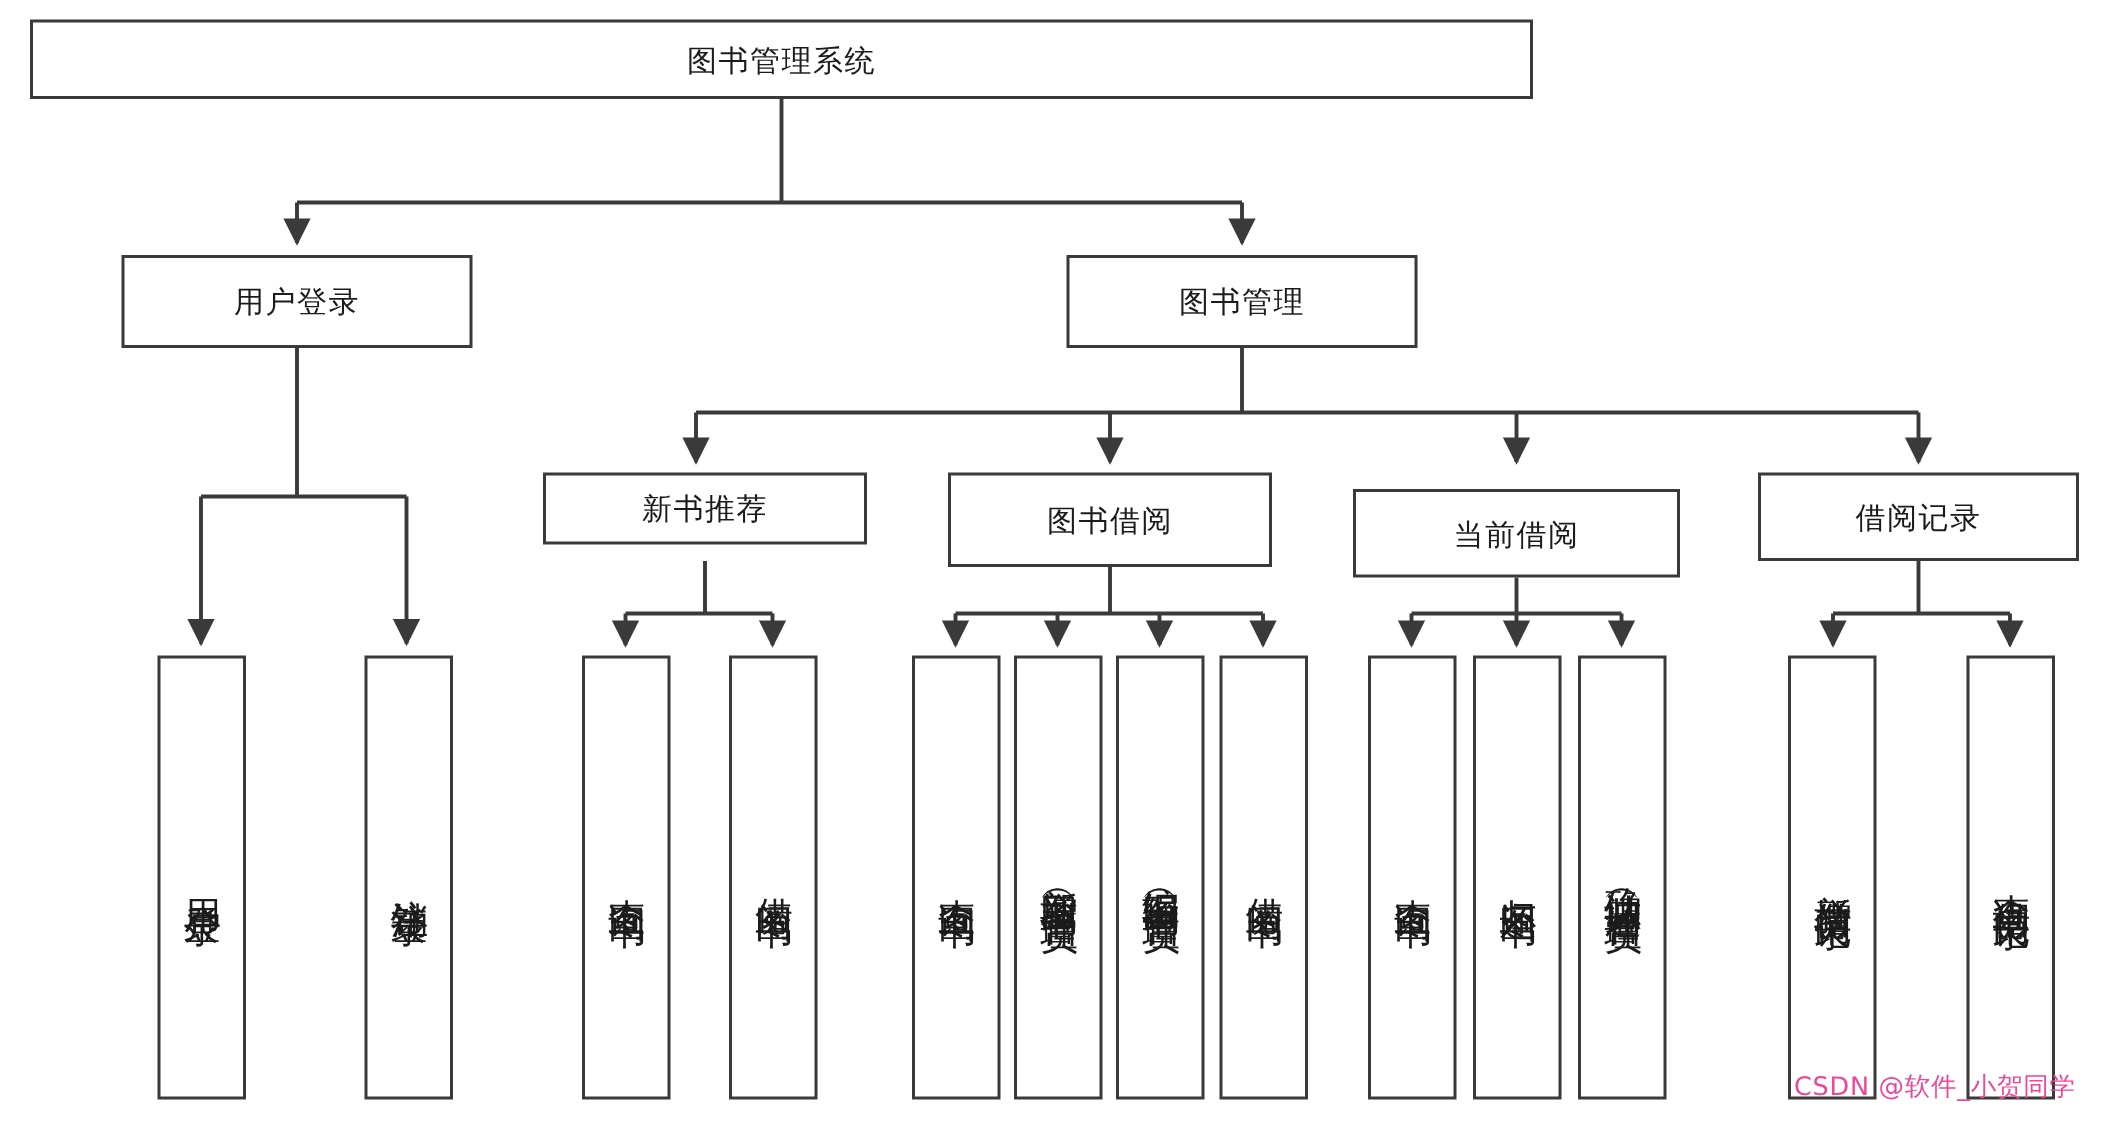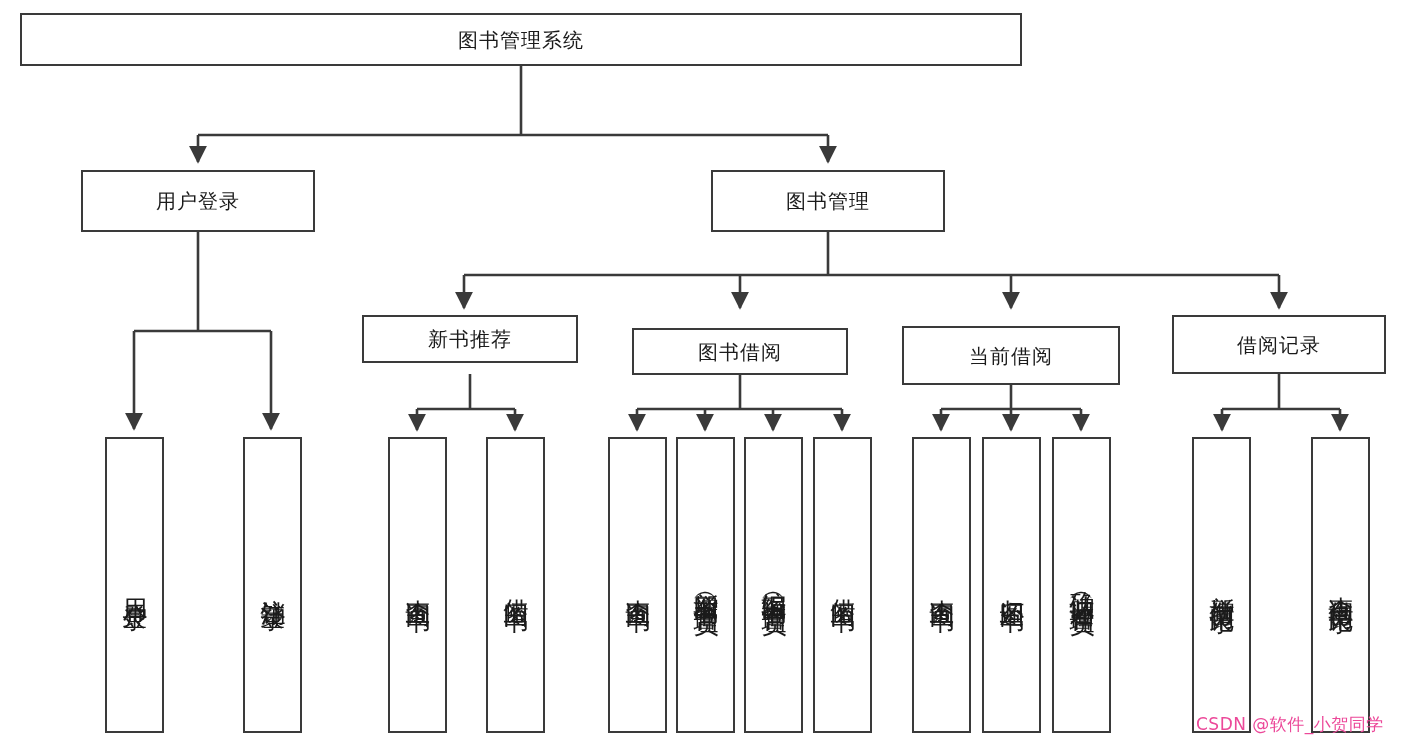--- a/index.html
+++ b/index.html
@@ -125,21 +125,21 @@
   <div class="node horiz" style="left:81px; top:170px; width:234px; height:62px;">
     <span>用户登录</span>
   </div>
   <div class="node horiz" style="left:711px; top:170px; width:234px; height:62px;">
     <span>图书管理</span>
   </div>
 
   <div class="node horiz" style="left:362px; top:315px; width:216px; height:48px;">
     <span>新书推荐</span>
   </div>
-  <div class="node horiz" style="left:632px; top:315px; width:216px; height:47px;margin-top:13px;">
+  <div class="node horiz" style="left:632px; top:315px; width:216px; height:63px;">
     <span>图书借阅</span>
   </div>
   <div class="node horiz" style="left:902px; top:315px; width:218px; height:59px;margin-top:11px;">
     <span>当前借阅</span>
   </div>
   <div class="node horiz" style="left:1172px; top:315px; width:214px; height:59px;">
     <span>借阅记录</span>
   </div>
 
   <div class="node vert" style="left:105px; top:437px; width:59px; height:296px;">

